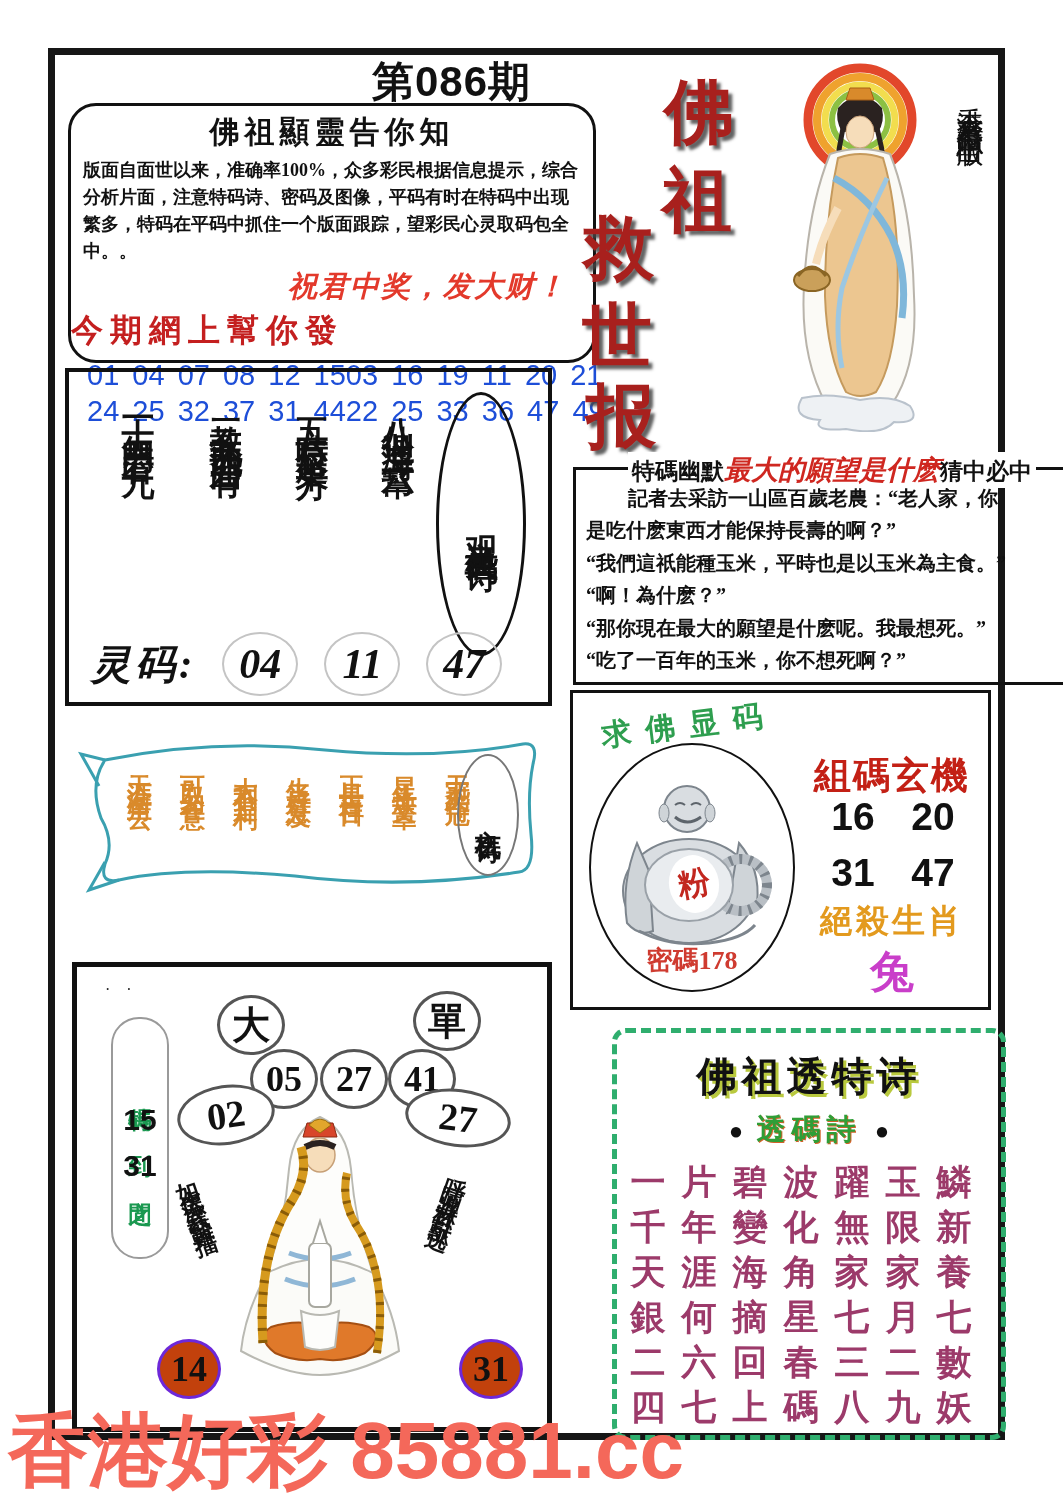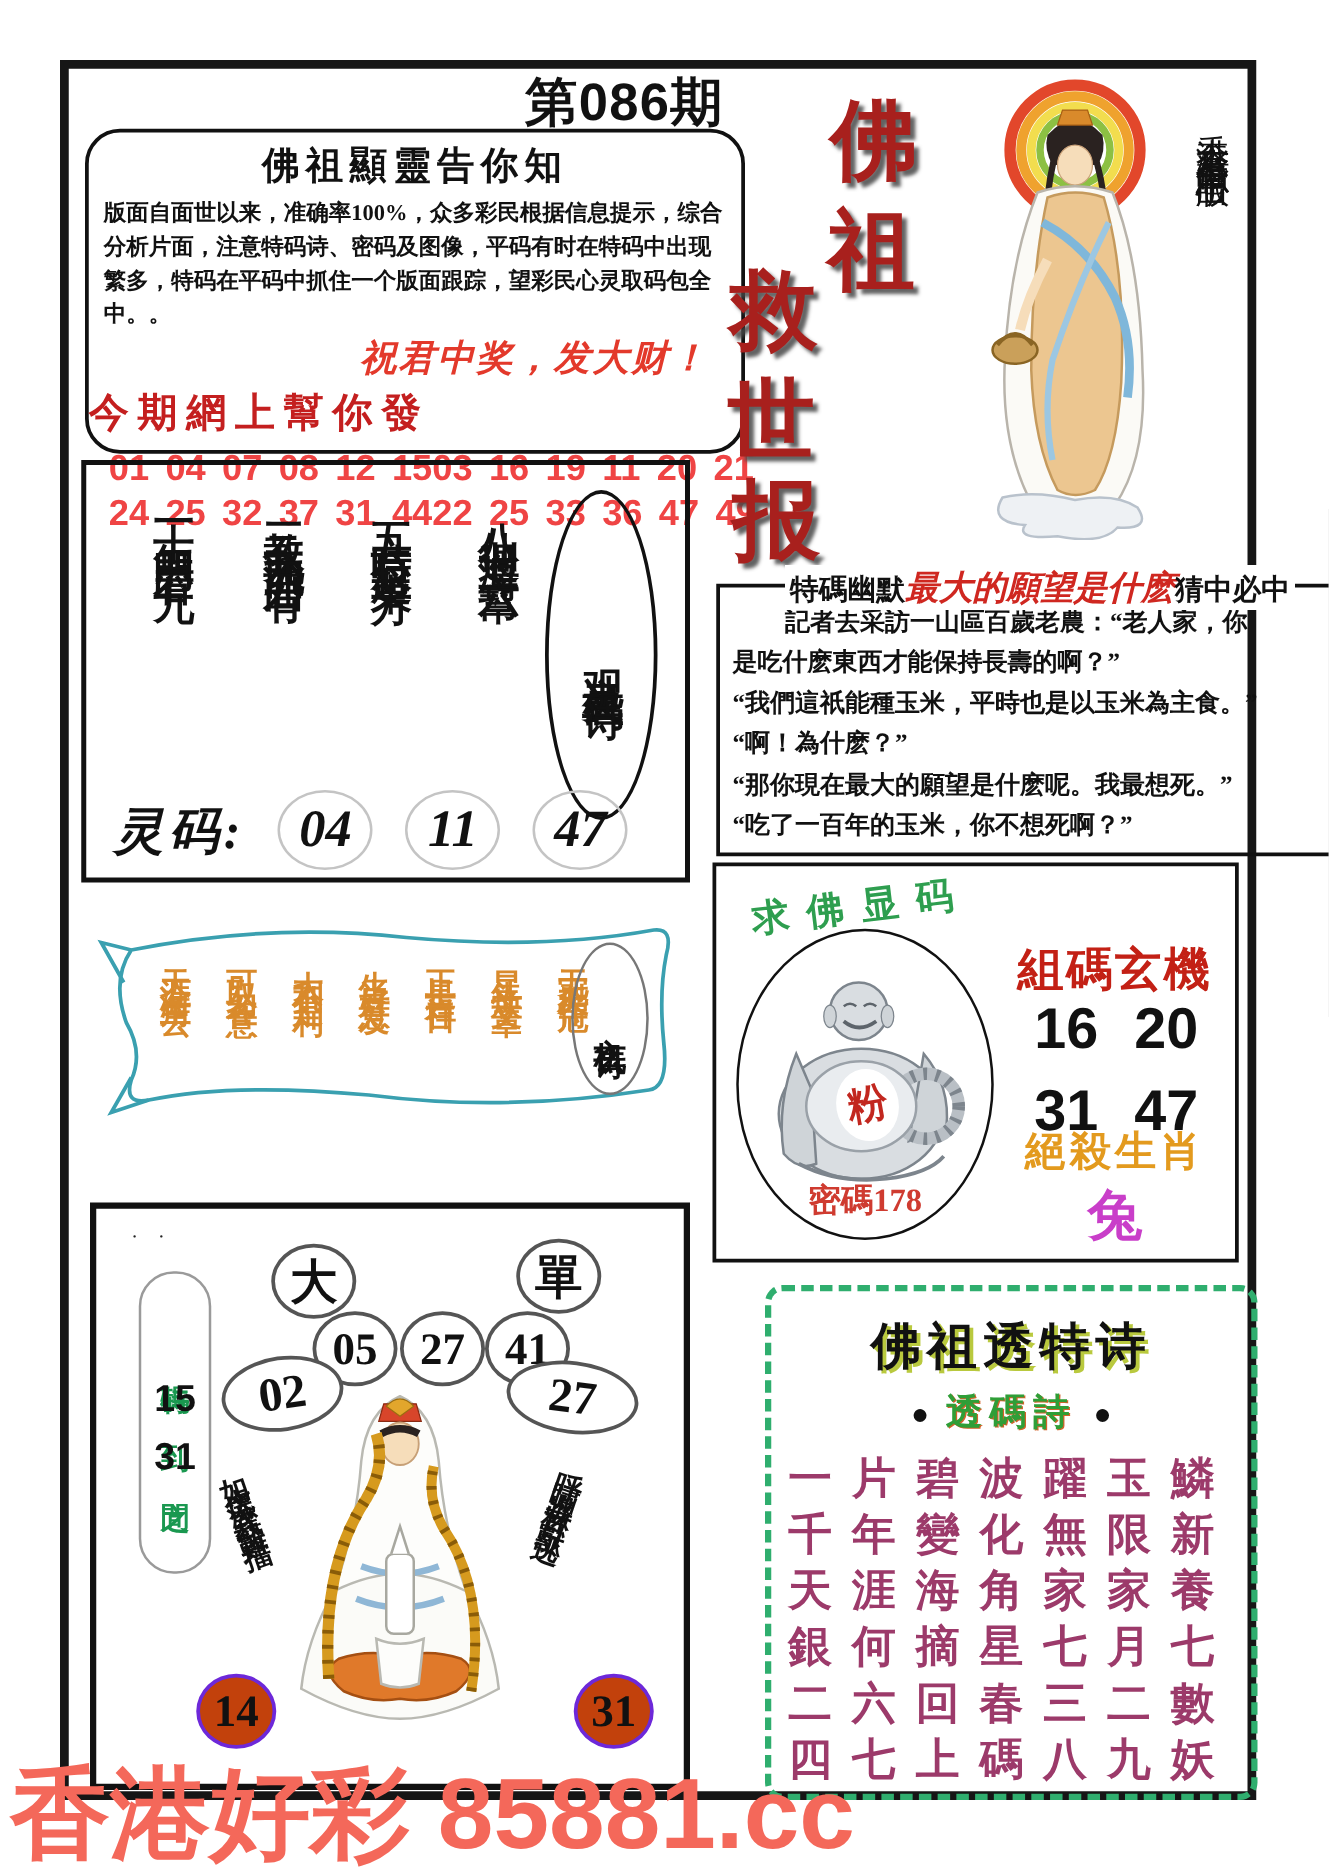--- a/index.html
+++ b/index.html
@@ -2,29 +2,29 @@
 <html><head>
 <meta charset="utf-8">
 <style>
   html,body{margin:0;padding:0;background:#e8e8e8;}
   .page{position:relative;width:1063px;height:1496px;background:#fff;margin:0 auto;overflow:hidden;
         font-family:"Liberation Serif","DejaVu Serif",serif;color:#111;}
   .abs{position:absolute;}
   
   .frame{left:48px;top:48px;width:957px;height:1392px;border:7px solid #161616;box-sizing:border-box;}
   
-  .issue{left:372px;top:54px;font-size:42px;font-weight:bold;font-family:"Liberation Sans","DejaVu Sans",sans-serif;letter-spacing:1px;margin-left:48px;}
+  .issue{left:372px;top:54px;font-size:42px;font-weight:bold;font-family:"Liberation Sans","DejaVu Sans",sans-serif;letter-spacing:1px;}
   
   .box1{left:68px;top:103px;width:528px;height:260px;border:3px solid #111;border-radius:28px;box-sizing:border-box;background:#fff;}
   .box1 .ttl{text-align:center;margin-top:6px;font-size:30px;font-weight:bold;letter-spacing:5px;}
   .box1 .body{margin:4px 12px 0 12px;font-size:18px;line-height:1.5;font-weight:bold;}
   .box1 .wish{text-align:right;margin-right:26px;margin-top:2px;color:#e3392b;font-size:29px;font-weight:bold;font-style:italic;letter-spacing:2px;}
   .box1 .slogan{text-align:left;margin-top:2px;color:#c41f1f;font-size:32px;font-weight:bold;letter-spacing:7px;}
   .box1 .nums{display:flex;justify-content:space-between;padding:4px 16px 0 16px;}
-  .numgrp{color:#ef4444;font-family:"Liberation Sans","DejaVu Sans",sans-serif;font-size:29px;font-weight:bold;line-height:1.25;word-spacing:5px;white-space:nowrap;}
+  .numgrp{color:#1d4ed8;font-family:"Liberation Sans","DejaVu Sans",sans-serif;font-size:29px;font-weight:normal;line-height:1.25;word-spacing:5px;white-space:nowrap;}
   
   .box2{left:65px;top:368px;width:487px;height:338px;border:4px solid #111;box-sizing:border-box;}
   .vcol{position:absolute;writing-mode:vertical-rl;text-orientation:upright;font-size:33px;font-weight:bold;letter-spacing:8px;line-height:1;}
   .box2 .c0{left:52px;top:20px;}  .box2 .c1{left:140px;top:20px;}
   .box2 .c2{left:226px;top:20px;} .box2 .c3{left:312px;top:20px;}
   .box2 .oval{position:absolute;right:22px;top:20px;width:84px;height:258px;border:3px solid #111;border-radius:50%;
               display:flex;align-items:center;justify-content:center;}
   .box2 .oval .vt{writing-mode:vertical-rl;text-orientation:upright;font-size:33px;font-weight:bold;letter-spacing:6px;}
   .box2 .lrow{position:absolute;left:22px;bottom:6px;display:flex;align-items:center;gap:26px;}
   .box2 .lpre{font-size:40px;font-weight:bold;font-style:italic;letter-spacing:4px;}
@@ -72,21 +72,21 @@
   .bud{left:570px;top:690px;width:421px;height:320px;border:3px solid #111;box-sizing:border-box;}
   .bud .arc{position:absolute;left:28px;top:12px;color:#2e9e4f;font-size:30px;font-weight:bold;letter-spacing:14px;
             transform:rotate(-7deg);white-space:nowrap;}
   .bud .oval3{position:absolute;left:16px;top:50px;width:202px;height:245px;border:2px solid #111;border-radius:50%;}
   .bud .belly{position:absolute;left:78px;top:110px;width:50px;height:58px;background:#fff;border-radius:50%;
               display:flex;align-items:center;justify-content:center;color:#c2271f;font-size:32px;font-weight:bold;
               transform:rotate(-10deg);}
   .bud .code{position:absolute;left:0;bottom:12px;width:100%;text-align:center;color:#cf3b30;font-size:26px;font-weight:bold;}
   .bud .gt{position:absolute;left:228px;top:58px;width:182px;text-align:center;color:#c32015;font-size:37px;font-weight:bold;letter-spacing:2px;}
   .bud .grid{position:absolute;left:240px;top:102px;width:160px;display:grid;grid-template-columns:1fr 1fr;row-gap:12px;
-             font-size:46px;font-weight:bold;font-family:"Liberation Sans","DejaVu Sans",sans-serif;text-align:center;}
+             font-size:39px;font-weight:bold;font-family:"Liberation Sans","DejaVu Sans",sans-serif;text-align:center;}
   .bud .kt{position:absolute;left:224px;top:206px;width:190px;text-align:center;color:#e39a1e;font-size:33px;font-weight:bold;letter-spacing:3px;}
   .bud .kz{position:absolute;left:224px;top:250px;width:190px;text-align:center;color:#c93ec9;font-size:44px;font-weight:bold;}
   
   .toute{left:612px;top:1028px;width:394px;height:412px;border:5px dashed #2fae6e;border-radius:14px;box-sizing:border-box;}
   .toute .t1{margin-top:16px;text-align:center;font-size:40px;font-weight:bold;letter-spacing:5px;
              text-shadow:3px 3px 0 #b9c93e;}
   .toute .t2{margin-top:6px;text-align:center;font-size:29px;font-weight:bold;color:#2f9e37;letter-spacing:6px;
              text-shadow:1px 1px 0 #d2622a;}
   .toute .dot{color:#111;font-size:24px;text-shadow:none;letter-spacing:0;}
   .toute .pl{text-align:center;color:#9c3a6a;font-size:35px;font-weight:bold;letter-spacing:16px;line-height:45px;white-space:nowrap;}

